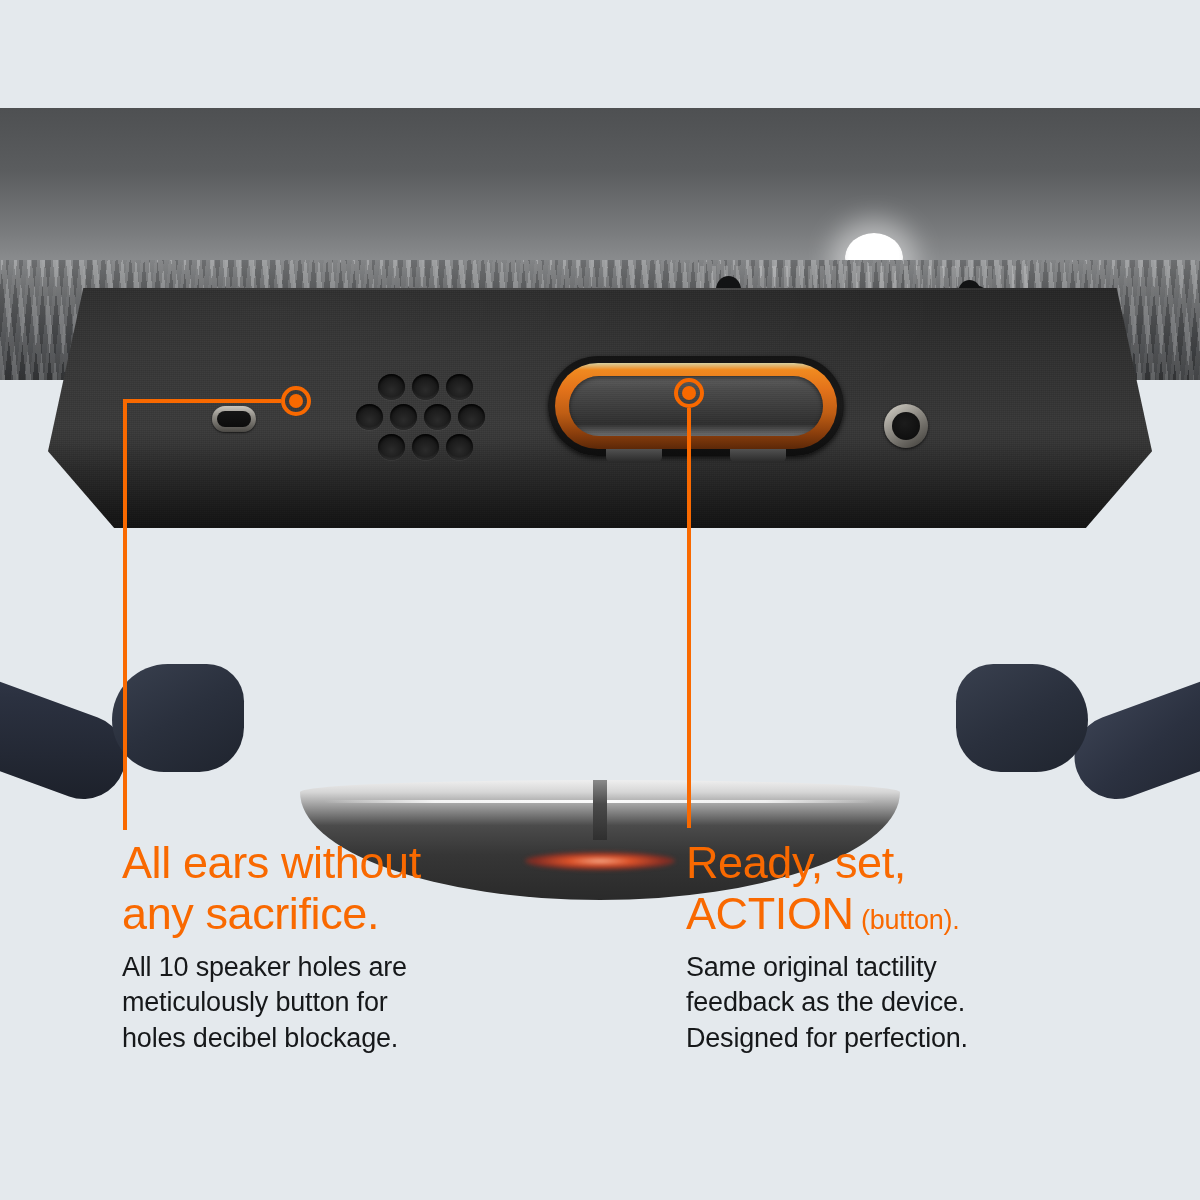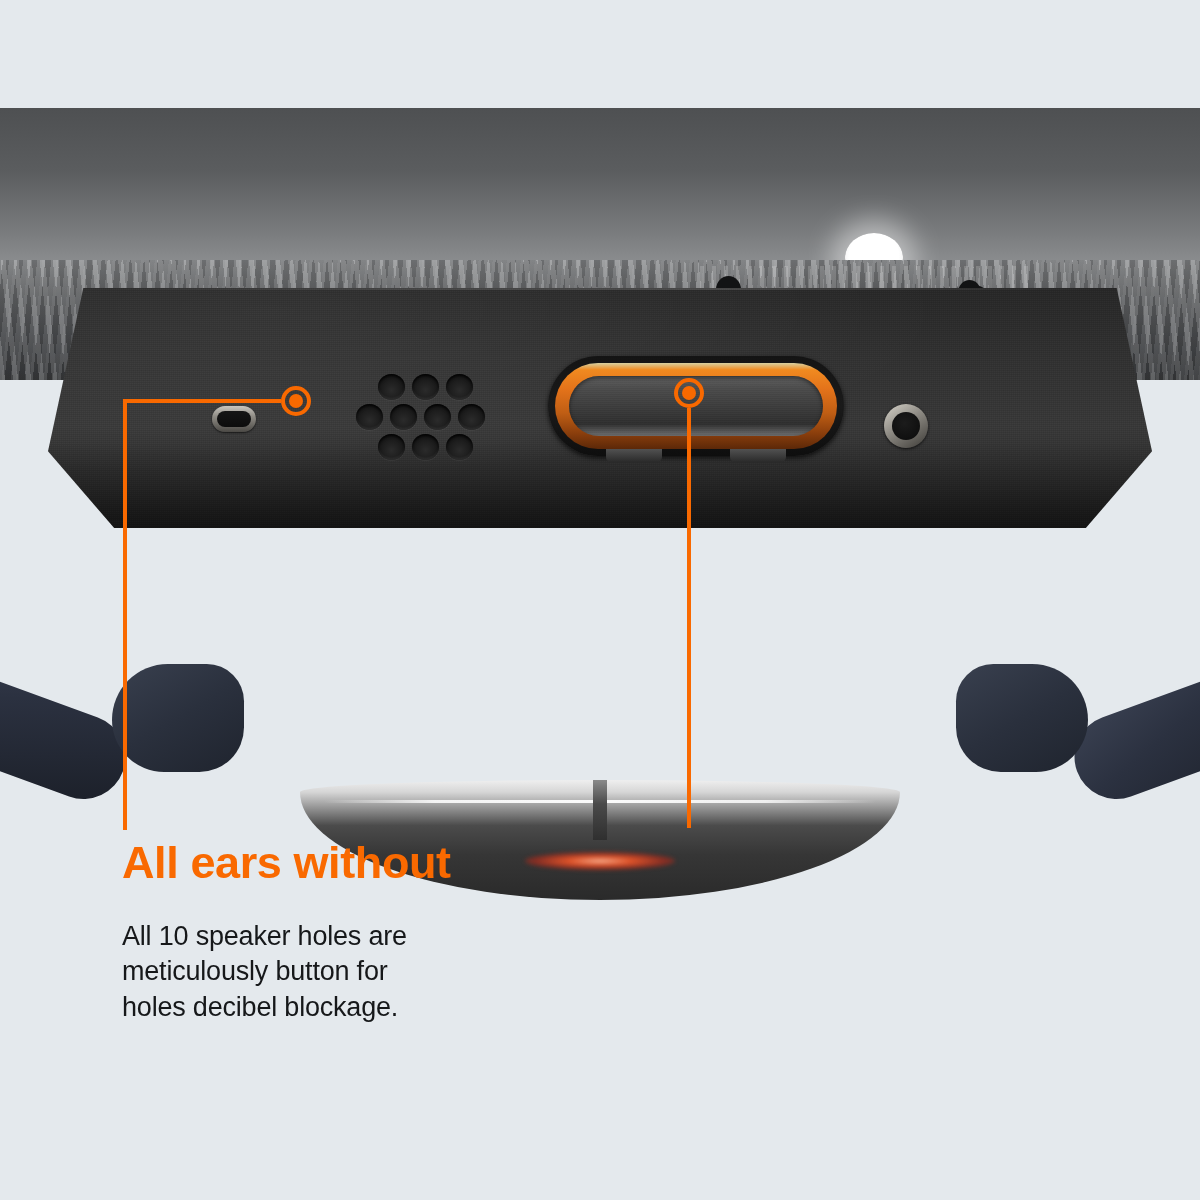--- a/index.html
+++ b/index.html
@@ -429,30 +429,30 @@
     position: absolute;
     top: 838px;
   }
   .col-left  { left: 122px; width: 470px; }
   .col-right { left: 686px; width: 470px; }
 
   .headline {
     color: #F96900;
     font-size: 45px;
     line-height: 1.13;
-    font-weight: 700;
+    font-weight: 400;
     letter-spacing: -0.4px;
   }
   .headline .sub {
     font-size: 27px;
     letter-spacing: -0.2px;
   }
 
   .body-copy {
-    margin-top: 30px;
+    margin-top: 10px;
     color: #16181a;
     font-size: 27px;
     line-height: 1.32;
     font-weight: 400;
     letter-spacing: -0.2px;
   }
 </style>
 </head>
 <body>
 
@@ -557,22 +557,36 @@
   <div class="dot-outer dot-speaker">
     <div class="dot-inner"></div>
   </div>
   <div class="dot-outer dot-action">
     <div class="dot-inner"></div>
   </div>
 
   <div class="text-col col-left">
     <div class="headline">
       <div>All ears without</div>
+      <div>any sacrifice.</div>
     </div>
     <div class="body-copy">
       <div>All 10 speaker holes are</div>
       <div>meticulously button for</div>
       <div>holes decibel blockage.</div>
     </div>
   </div>
 
+  <div class="text-col col-right">
+    <div class="headline">
+      <div>Ready, set,</div>
+      <div>
+        <span>ACTION</span><span class="sub"> (button).</span>
+      </div>
+    </div>
+    <div class="body-copy">
+      <div>Same original tactility</div>
+      <div>feedback as the device.</div>
+      <div>Designed for perfection.</div>
+    </div>
+  </div>
 
 </div>
 
 </body></html>

